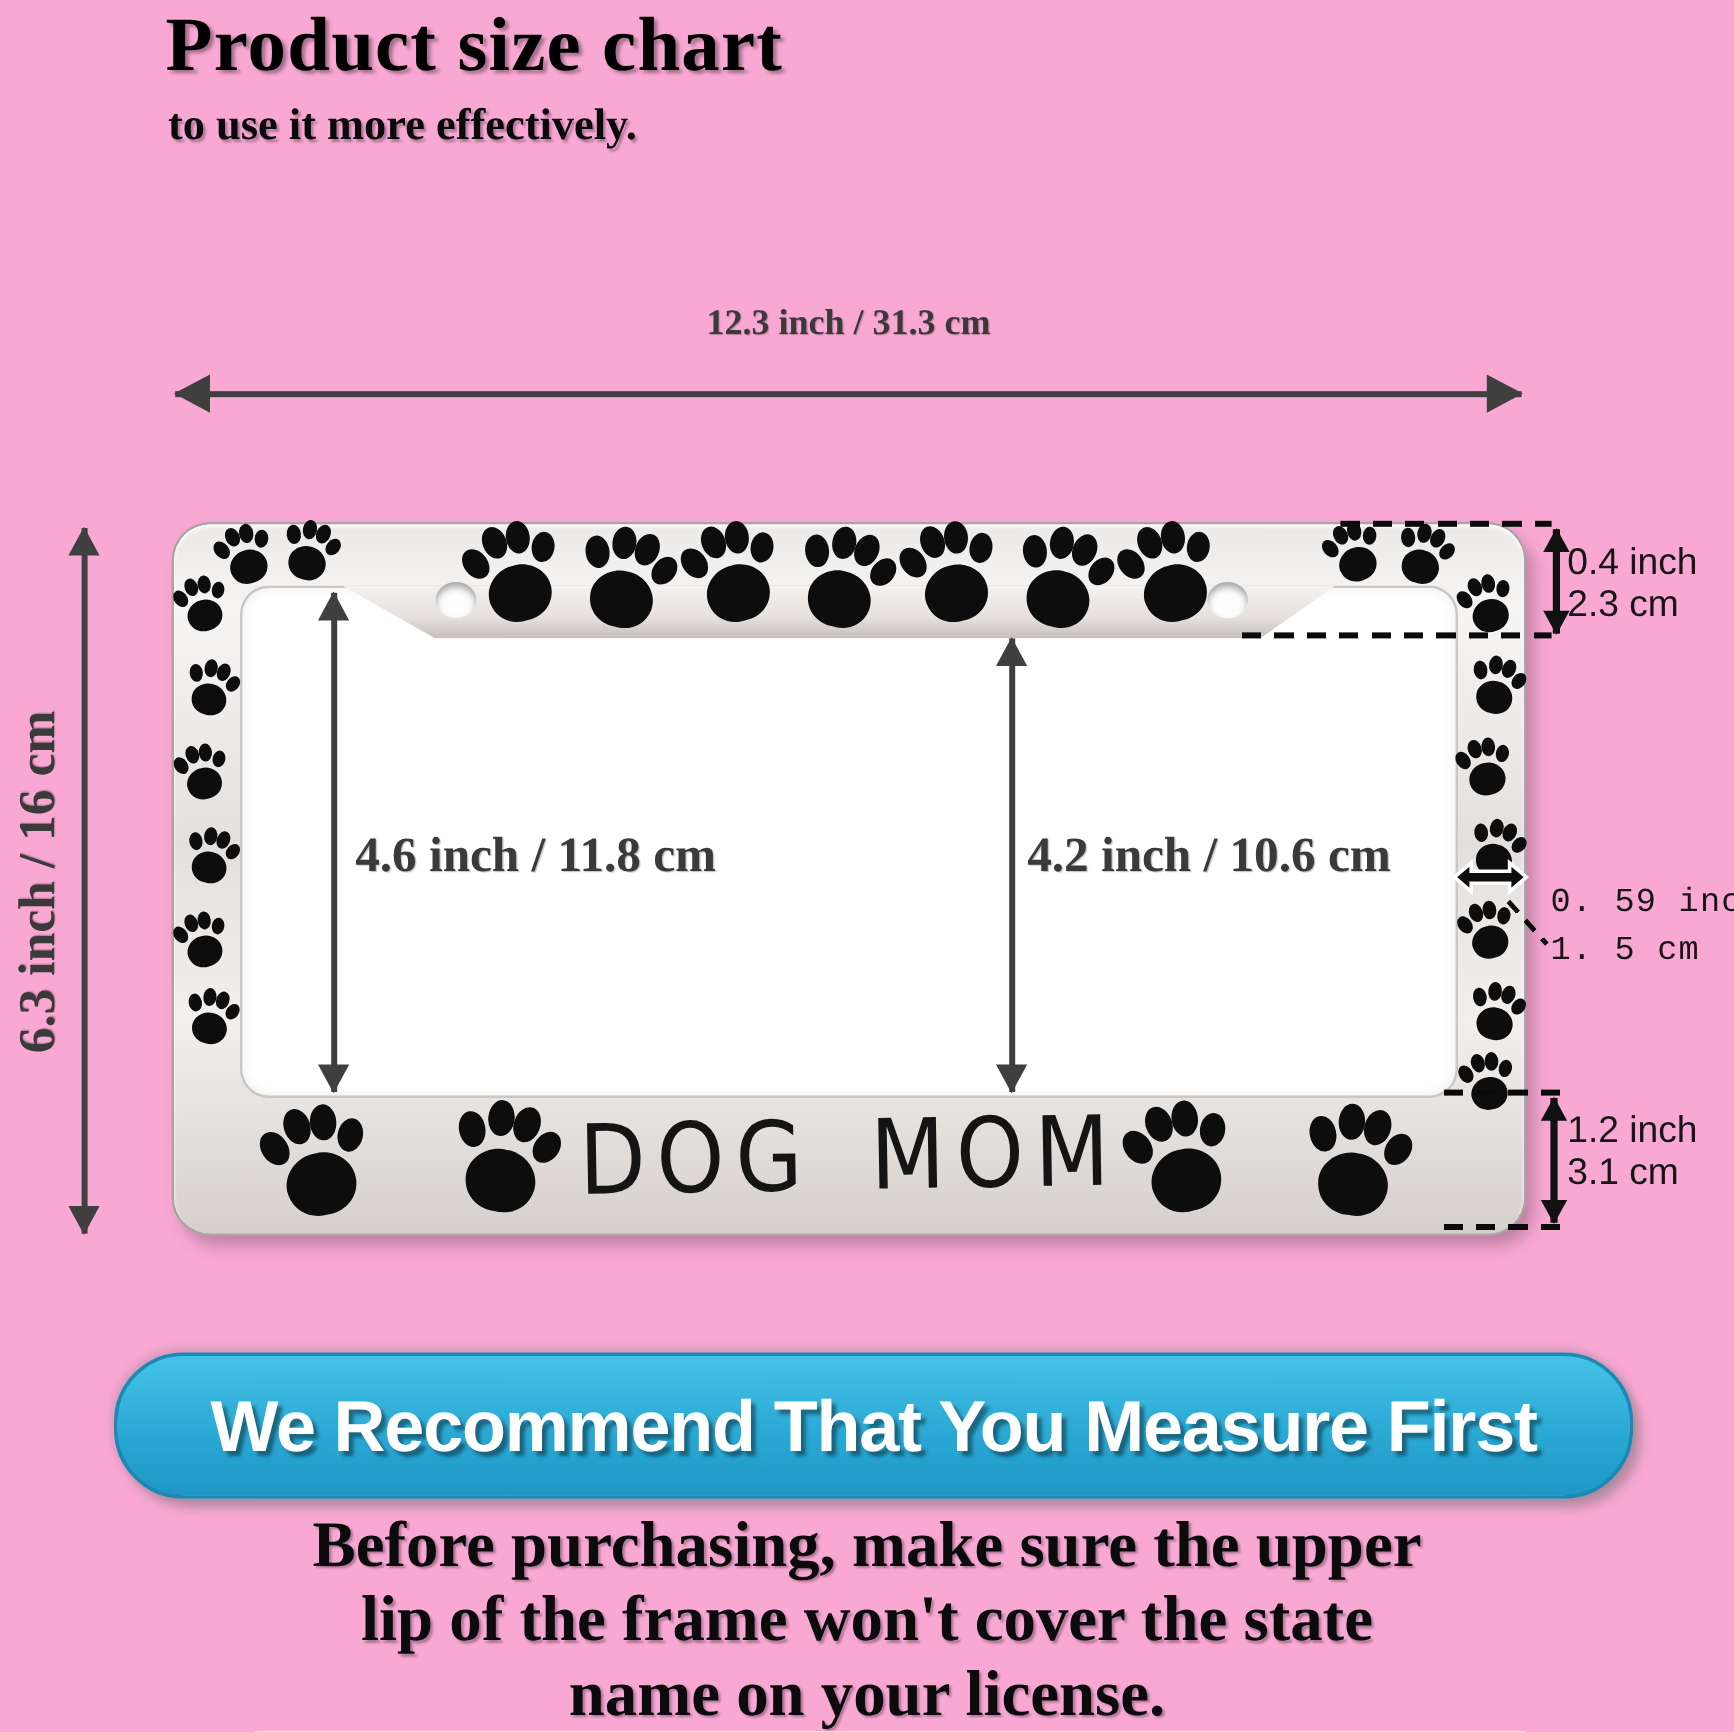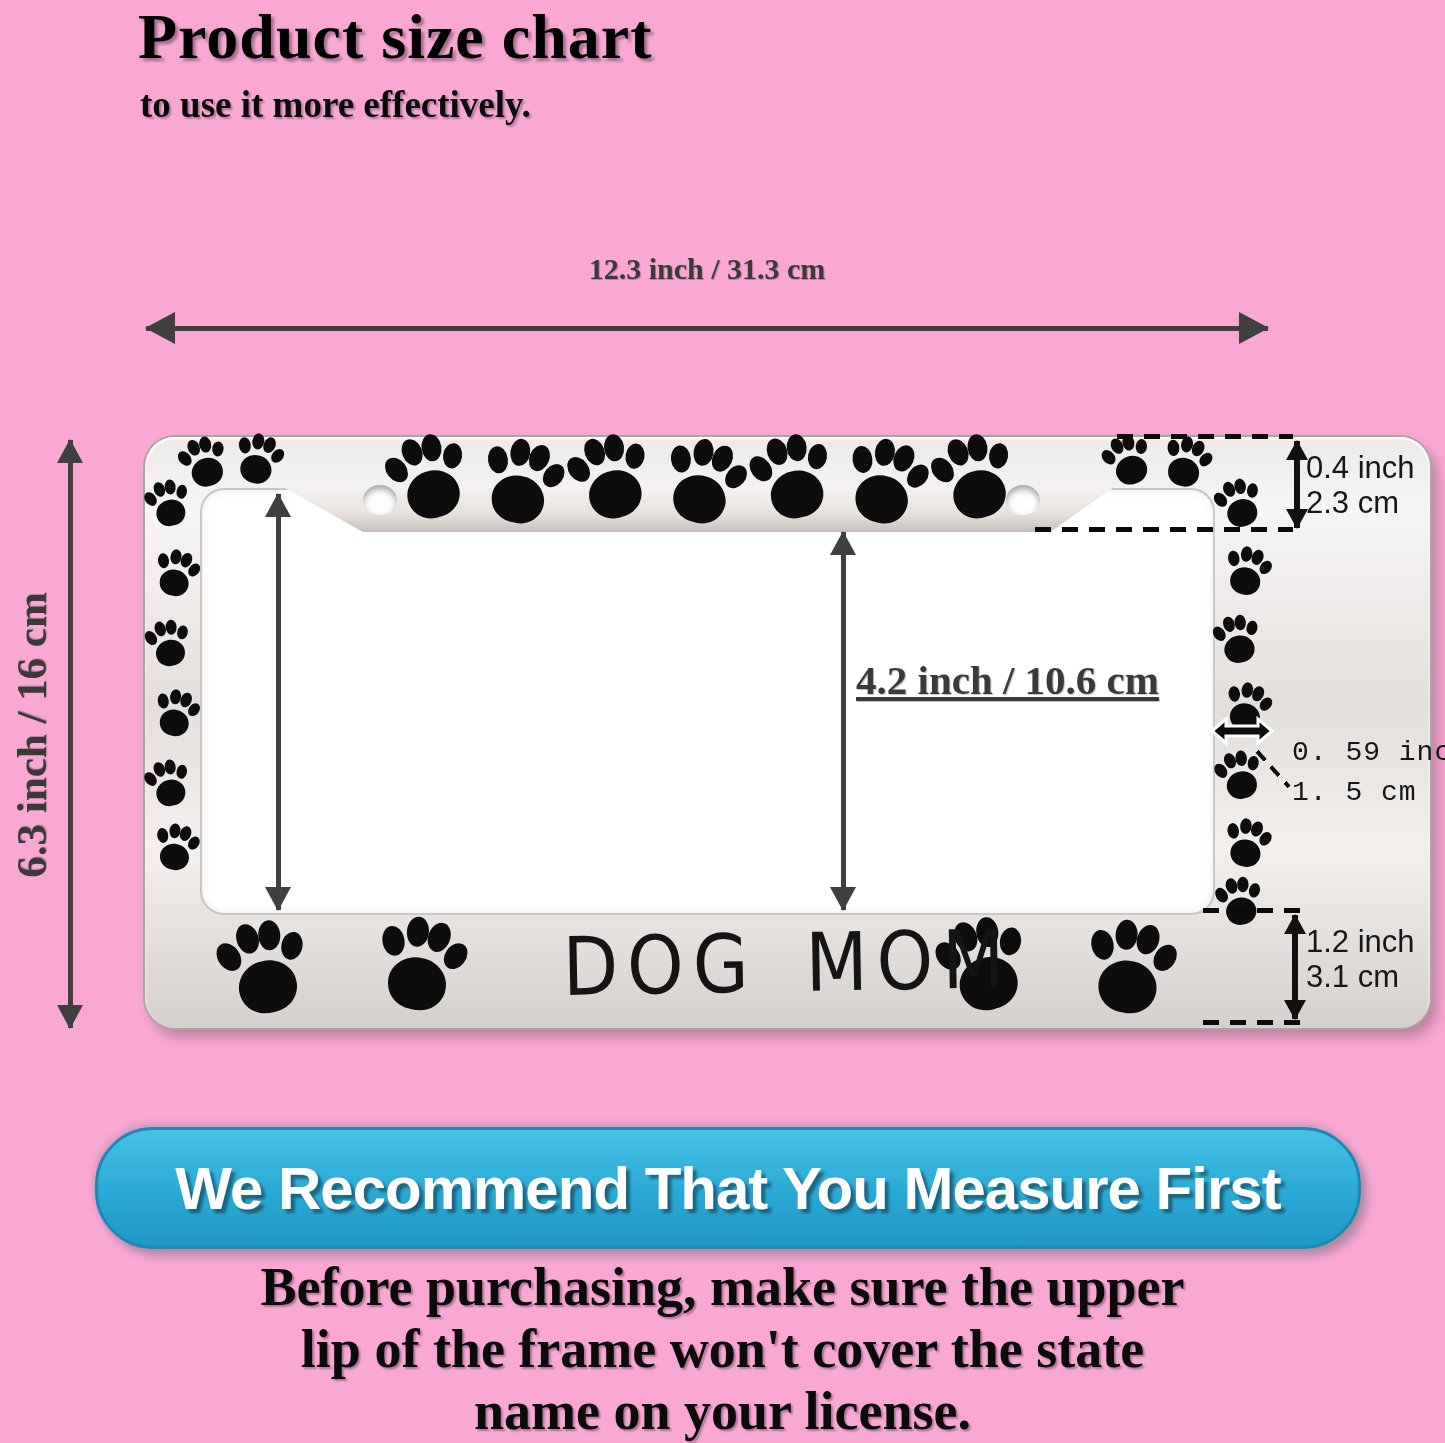--- a/index.html
+++ b/index.html
@@ -21,21 +21,21 @@
   .mlabel{
     position:absolute;font-size:41px;font-weight:700;color:#3a3a3a;
     text-shadow:1px 1px 1px rgba(0,0,0,.25);white-space:nowrap;
   }
   .label-total-width{left:146px;top:252px;width:1122px;text-align:center;font-size:30px;}
   .label-total-height{
     left:-180px;top:712px;width:420px;height:46px;text-align:center;font-size:43px;
     transform:rotate(-90deg);
   }
   .label-open-left{left:296px;top:688px;}
-  .label-open-right{left:856px;top:656px;text-decoration:underline;}
+  .label-open-right{left:856px;top:688px;}
   
   .slabel{
     position:absolute;font-family:"Liberation Sans", sans-serif;font-size:31px;
     color:#161616;line-height:35px;white-space:nowrap;
   }
   .slabel.mono{font-family:"Liberation Mono", monospace;font-size:28px;line-height:40px;letter-spacing:1px;}
   
   .arrow-v,.arrow-h{position:absolute;color:#3f3f3f;}
   .arrow-v{width:26px;background:linear-gradient(#3f3f3f,#3f3f3f) center/5px 100% no-repeat;}
   .arrow-v::before,.arrow-v::after{
@@ -59,21 +59,21 @@
   .dash-h{
     position:absolute;height:5px;
     background:repeating-linear-gradient(90deg,#0a0a0a 0 16px,transparent 16px 27px);
   }
   .dash-diag{
     position:absolute;width:48px;height:4px;transform:rotate(48deg);
     background:repeating-linear-gradient(90deg,#0a0a0a 0 12px,transparent 12px 21px);
   }
   
   .frame{
-    position:absolute;left:145px;top:437px;width:1285px;height:591px;
+    position:absolute;left:145px;top:437px;width:1125px;height:591px;
     border-radius:30px;
     background:linear-gradient(180deg,#ecoeae8,#f7f5f4 12%,#e3dfdd 45%,#f2efed 70%,#d5d0cd 100%);
     background:linear-gradient(180deg,#eceae8 0%,#f7f5f4 12%,#e3dfdd 45%,#f2efed 70%,#d5d0cd 100%);
     box-shadow:0 0 0 2px #aaa5a2, 7px 9px 14px rgba(0,0,0,.25), inset 0 2px 3px #ffffff;
   }
   .frame-window{
     position:absolute;left:55px;top:51px;width:1015px;height:427px;
     background:#ffffff;border-radius:24px;
     box-shadow:inset 0 0 0 2px rgba(175,169,165,.6), inset 0 0 12px rgba(0,0,0,.10);
   }
@@ -232,20 +232,21 @@
         <use href="#paw"></use>
       </svg>
     <svg class="paw" viewBox="0 0 104 100" style="left:933px;top:486px;width:104px;height:100px;transform:rotate(10deg)">
         <use href="#paw"></use>
       </svg>
 
     <div class="frame-caption">DOG MOM</div>
   </div>
 
   <div class="arrow-v" style="left:265px;top:494px;height:416px;"></div>
+  <div class="mlabel label-open-left">4.6 inch / 11.8 cm</div>
   <div class="arrow-v" style="left:830px;top:532px;height:378px;"></div>
   <div class="mlabel label-open-right">4.2 inch / 10.6 cm</div>
 
   <div class="dash-h" style="left:1117px;top:434px;width:176px;"></div>
   <div class="dash-h" style="left:1035px;top:527px;width:258px;"></div>
   <div class="arrow-v arrow-sm" style="left:1286px;top:441px;height:87px;"></div>
   <div class="slabel" style="left:1306px;top:450px;">
     <div>0.4 inch</div>
     <div>2.3 cm</div>
   </div>

